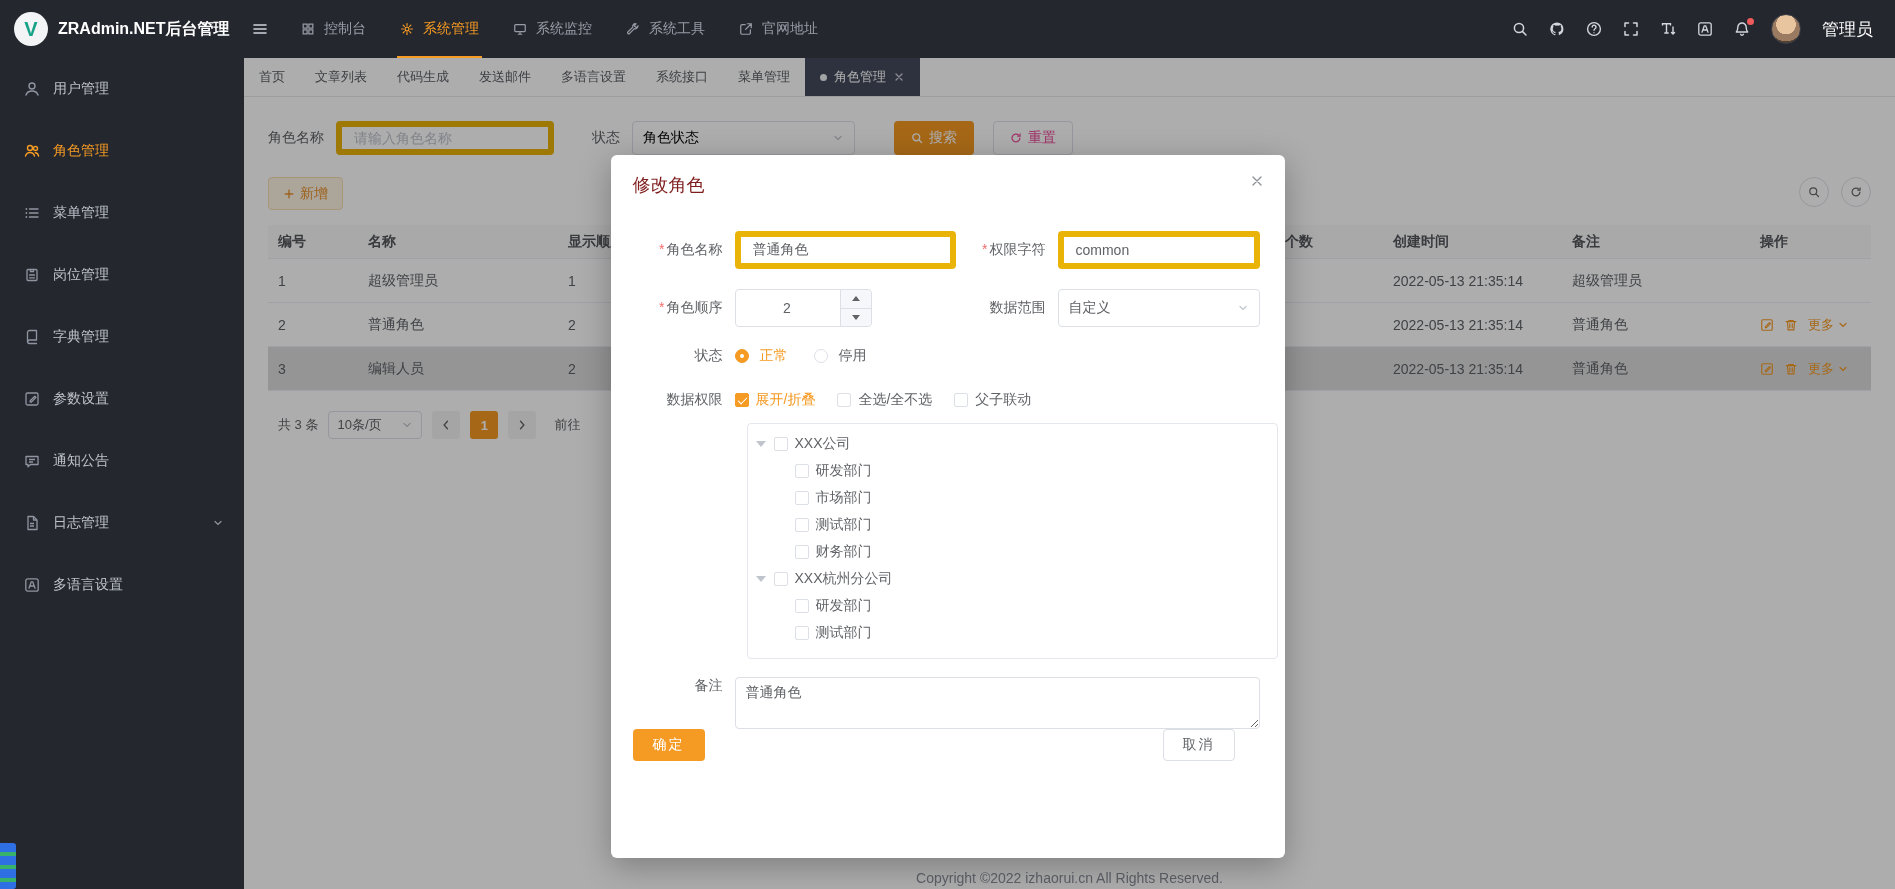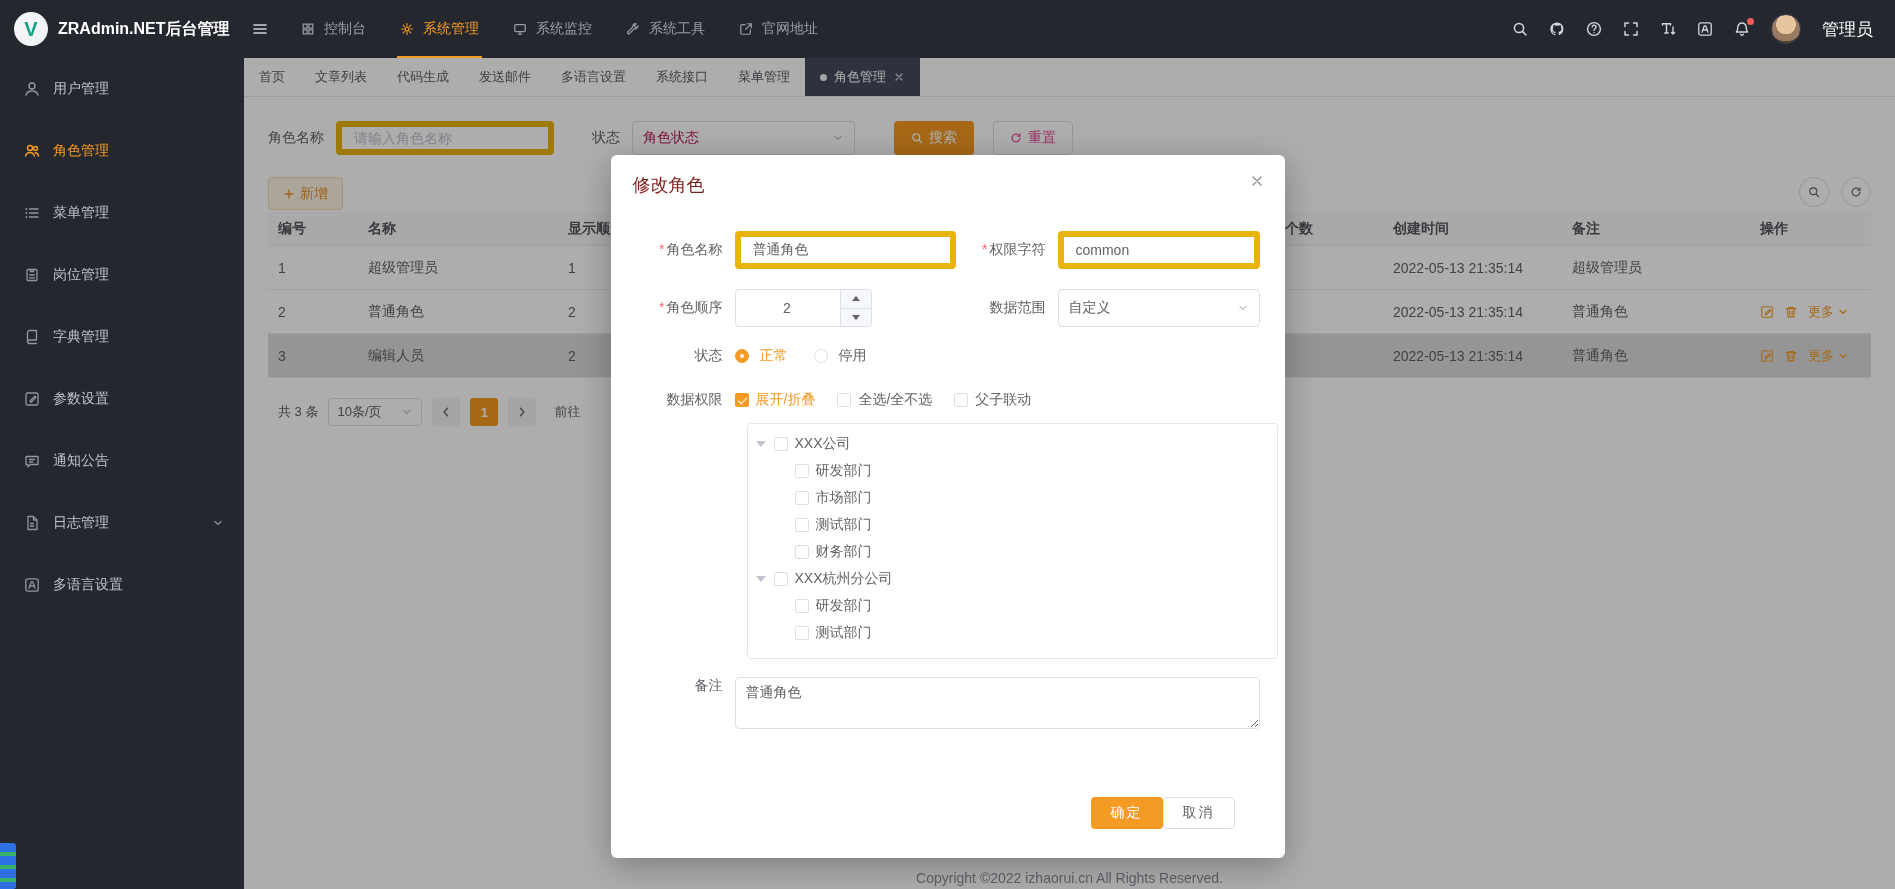--- a/index.html
+++ b/index.html
@@ -39,32 +39,32 @@
   .tab{padding:0 15px;font-size:13px;color:#5a5d63;display:flex;align-items:center;cursor:pointer;white-space:nowrap}
   .tab.active{background:#454b5c;color:#fff;gap:7px}
   .tab .dot{width:7px;height:7px;border-radius:50%;background:#eef0f3}
   .tab .tclose{color:#cfd3dc}
   .work{position:relative;height:calc(100% - 39px)}
 
   .filter-row{display:flex;align-items:center;padding:24px 24px 0;font-size:14px;color:#606266}
   .flabel{white-space:nowrap;margin-right:12px}
   .inp{height:34px;border:6px solid #eab308;border-radius:4px;padding:0 12px;font-size:14px;color:#606266;background:#fff;outline:none}
   input::placeholder{color:#bfc3cc}
-  .fsel{width:223px;height:34px;border:1px solid #dcdfe6;border-radius:4px;display:flex;align-items:center;justify-content:space-between;padding:0 10px;background:#fff;color:#be185d;cursor:pointer}
+  .fsel{width:223px;height:34px;border:1px solid #dcdfe6;border-radius:4px;display:flex;align-items:center;justify-content:space-between;padding:0 10px;background:#fff;color:#000000;cursor:pointer}
   .chev{color:#c0c4cc}
   .btn{height:34px;border-radius:4px;display:inline-flex;align-items:center;gap:6px;font-size:14px;padding:0 16px;cursor:pointer;border:1px solid transparent;white-space:nowrap}
   .btn-orange{background:#f59a23;color:#fff}
   .btn-plain{background:#fff;border-color:#dcdfe6;color:#ec4899}
 
   .tool-row{display:flex;align-items:flex-start;padding:22px 24px 0}
   .btn-add{height:33px;background:#fdf3e3;border:1px solid #f7ddb2;color:#e8912c;border-radius:4px;display:inline-flex;align-items:center;gap:5px;font-size:14px;padding:0 14px;cursor:pointer}
   .mini-group{margin-left:auto;display:flex;gap:12px}
   .mini-circ{width:30px;height:30px;border-radius:50%;border:1px solid #dcdfe6;background:#fff;display:flex;align-items:center;justify-content:center;color:#666;cursor:pointer}
 
-  .table{margin:2px 24px 0}
+  .table{margin:15px 24px 0}
   .trow{display:grid;grid-template-columns:90px 200px 717px 108px 179px 188px 1fr;align-items:center;height:44px;border-bottom:1px solid #ebeef5;font-size:14px;color:#5f6368}
   .trow>div{padding-left:10px;white-space:nowrap;overflow:hidden}
   .thead{height:34px;background:#fafafa;color:#53565c;font-weight:bold;border-bottom:1px solid #ebeef5}
   .trow.hl{background:#dcdcdc}
   .ops{display:flex;align-items:center;gap:10px;color:#f59a23}
   .ops .more{display:flex;align-items:center;gap:3px;cursor:pointer;font-size:13px}
   .opic{cursor:pointer}
 
   .pag{display:flex;align-items:center;gap:10px;margin:20px 0 0 34px;font-size:13px;color:#606266}
   .psel{width:94px;height:28px;border:1px solid #dcdfe6;border-radius:4px;display:flex;align-items:center;justify-content:space-between;padding:0 8px;color:#606266;background:#fff;cursor:pointer}
@@ -112,21 +112,21 @@
   .clbl{margin-left:7px}
   .clbl.on{color:#f59a23}
   .cgap{margin-left:22px}
   .tree{margin-left:114px;width:531px;height:236px;border:1px solid #e4e7ed;border-radius:4px;padding:6px 0;overflow:hidden}
   .tnode{height:27px;display:flex;align-items:center;padding-left:8px;cursor:pointer}
   .tnode.child{padding-left:47px}
   .tcaret{width:0;height:0;border:5px solid transparent;border-top:6px solid #c0c4cc;margin:5px 8px 0 0}
   .tlabel{margin-left:7px;color:#606266}
   .remrow{display:flex;margin-top:18px}
   .mtext{width:531px;height:52px;border:1px solid #dcdfe6;border-radius:4px;padding:6px 10px;font-family:"Liberation Sans","DejaVu Sans",sans-serif;font-size:14px;color:#606266;resize:vertical;outline:none}
-  .m-foot{display:flex;justify-content:flex-end;padding-right:25px;margin-top:68px}
+  .m-foot{display:flex;justify-content:space-between;padding-right:25px;}
   .mbtn{height:32px;border-radius:4px;padding:0 19px;font-size:14px;display:flex;align-items:center;cursor:pointer;border:1px solid transparent;letter-spacing:2px}
   .mbtn-ok{background:#f59a23;color:#fff}
   .mbtn-cancel{background:#fff;border-color:#dcdfe6;color:#606266}
 
   .corner-widget{position:fixed;left:0;bottom:0;width:16px;height:46px;z-index:200;border-radius:0 3px 3px 0;background:repeating-linear-gradient(180deg,#2f6fe4 0 9px,#38b26b 9px 13px)}
 </style>
 </head>
 <body>
 
 <header class="topbar">

